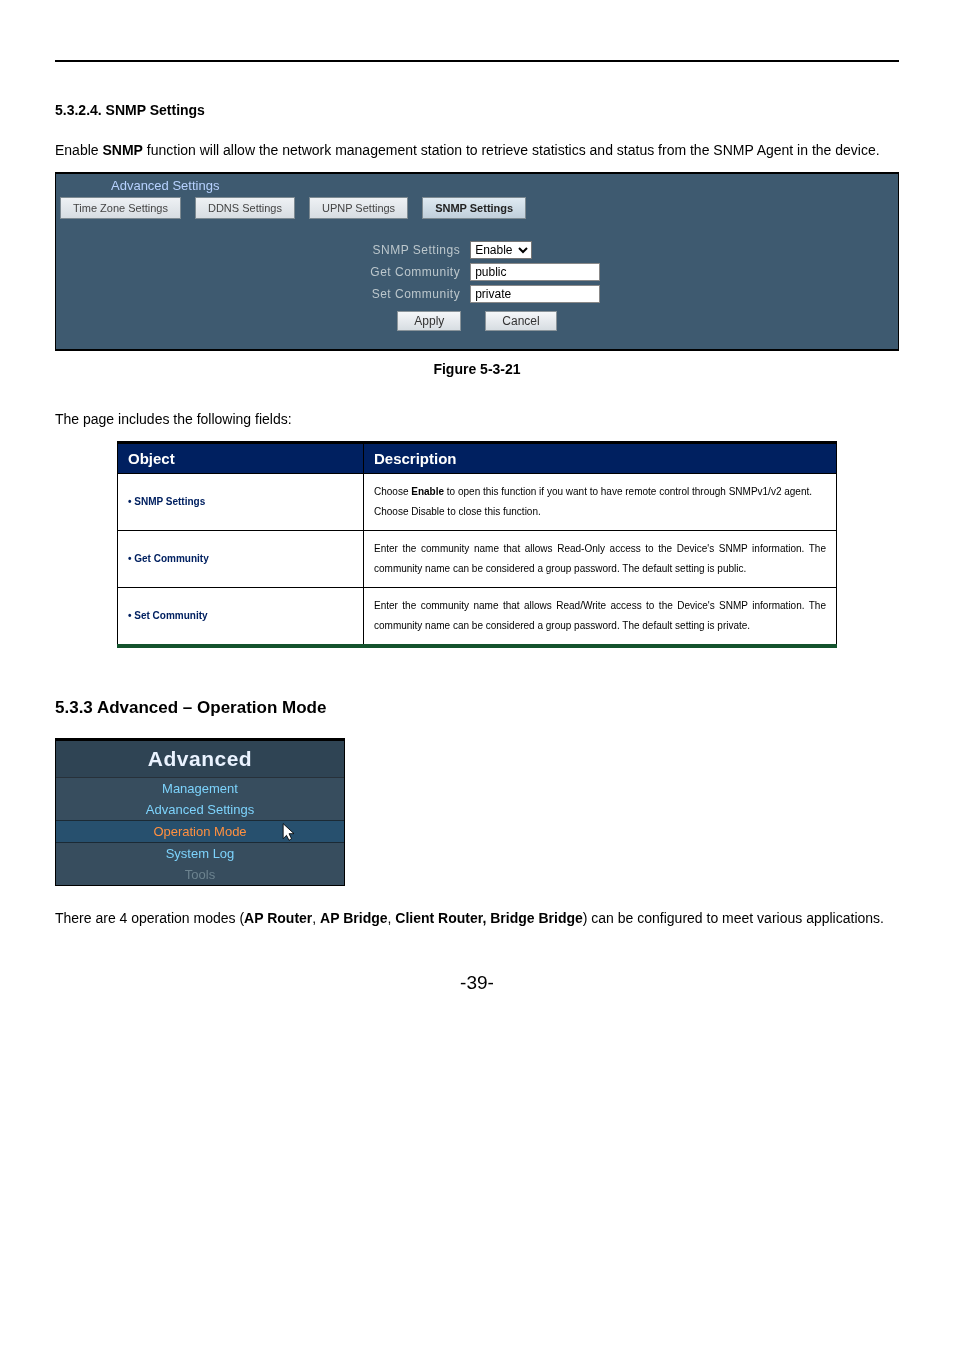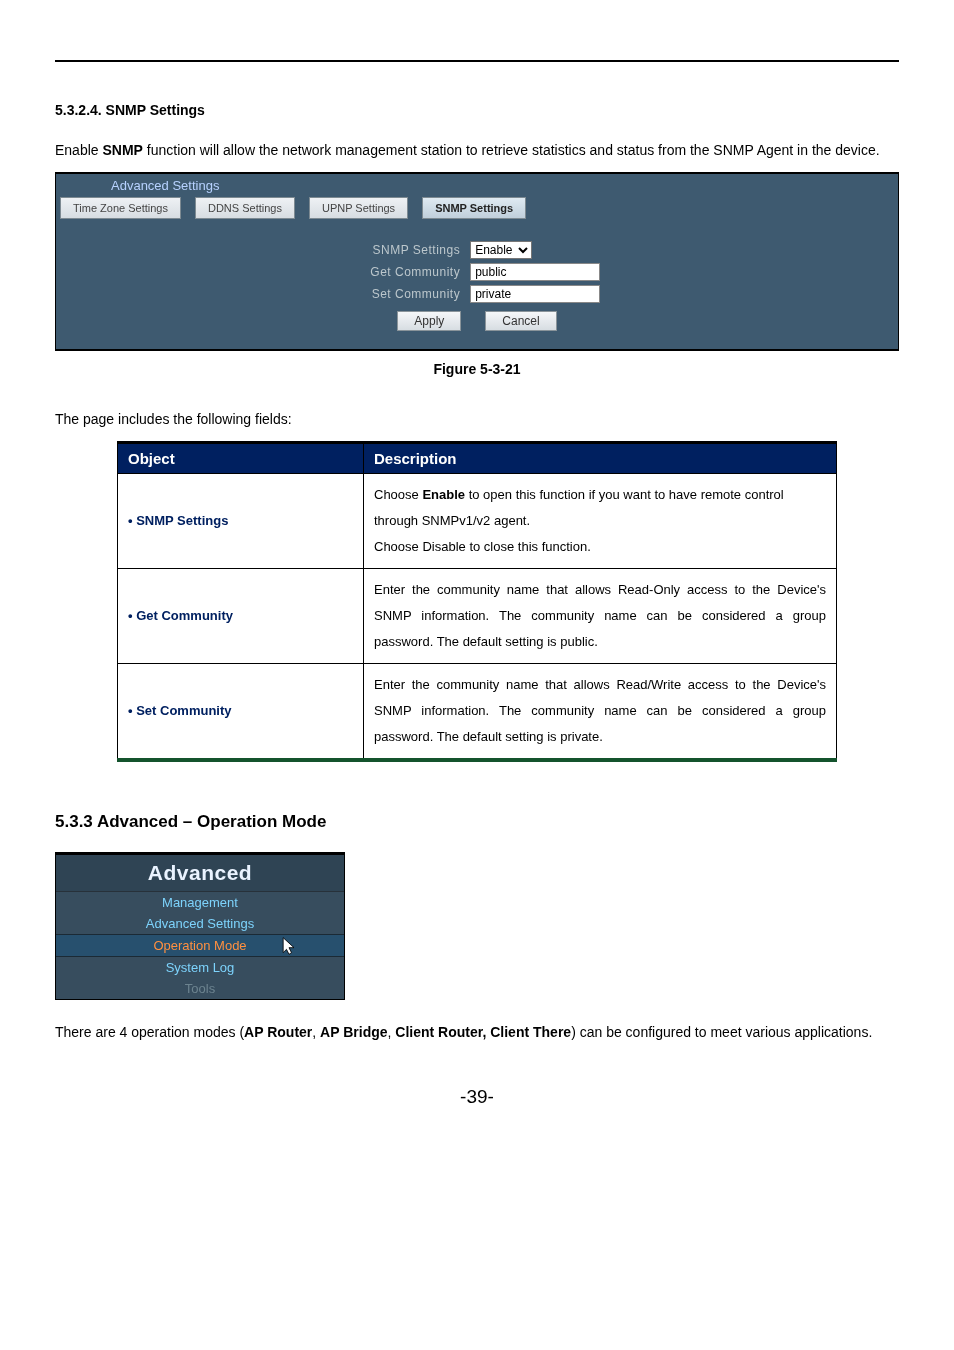--- a/index.html
+++ b/index.html
@@ -124,21 +124,21 @@
     font-weight: bold;
     text-align: left;
     padding: 6px 10px;
     border: 1px solid #000;
     font-size: 15px;
   }
   .obj-table td {
     border: 1px solid #000;
     padding: 8px 10px;
     vertical-align: middle;
-    font-size: 13px;
+    font-size: 10px;
     line-height: 2.0;
   }
   .obj-table .obj-col {
     width: 225px;
     color: #002060;
     font-weight: bold;
   }
   .bullet::before {
     content: "• ";
     color: #002060;
@@ -282,17 +282,17 @@
         <svg viewBox="0 0 24 24">
             <path d="M5 2 L5 20 L9 16 L12 22 L15 20 L12 14 L18 14 Z" fill="#fff" stroke="#000" stroke-width="1"></path>
           </svg>
       </span>
     </div>
     <div class="adv-menu-item">System Log</div>
     <div class="adv-menu-item" style="color:#6c838f;">Tools</div>
   </div>
 
   <p class="body-text">
-    <span>There are 4 operation modes (</span><span class="bold">AP Router</span><span>, </span><span class="bold">AP Bridge</span><span>, </span><span class="bold">Client Router, Client There</span><span>) can be configured to meet various applications.</span>
+    <span>There are 4 operation modes (</span><span class="bold">AP Router</span><span>, </span><span class="bold">AP Bridge</span><span>, </span><span class="bold">Client Router, Bridge Bridge</span><span>) can be configured to meet various applications.</span>
   </p>
 
   <div class="page-num">-39-</div>
 </div>
 
 </body></html>

